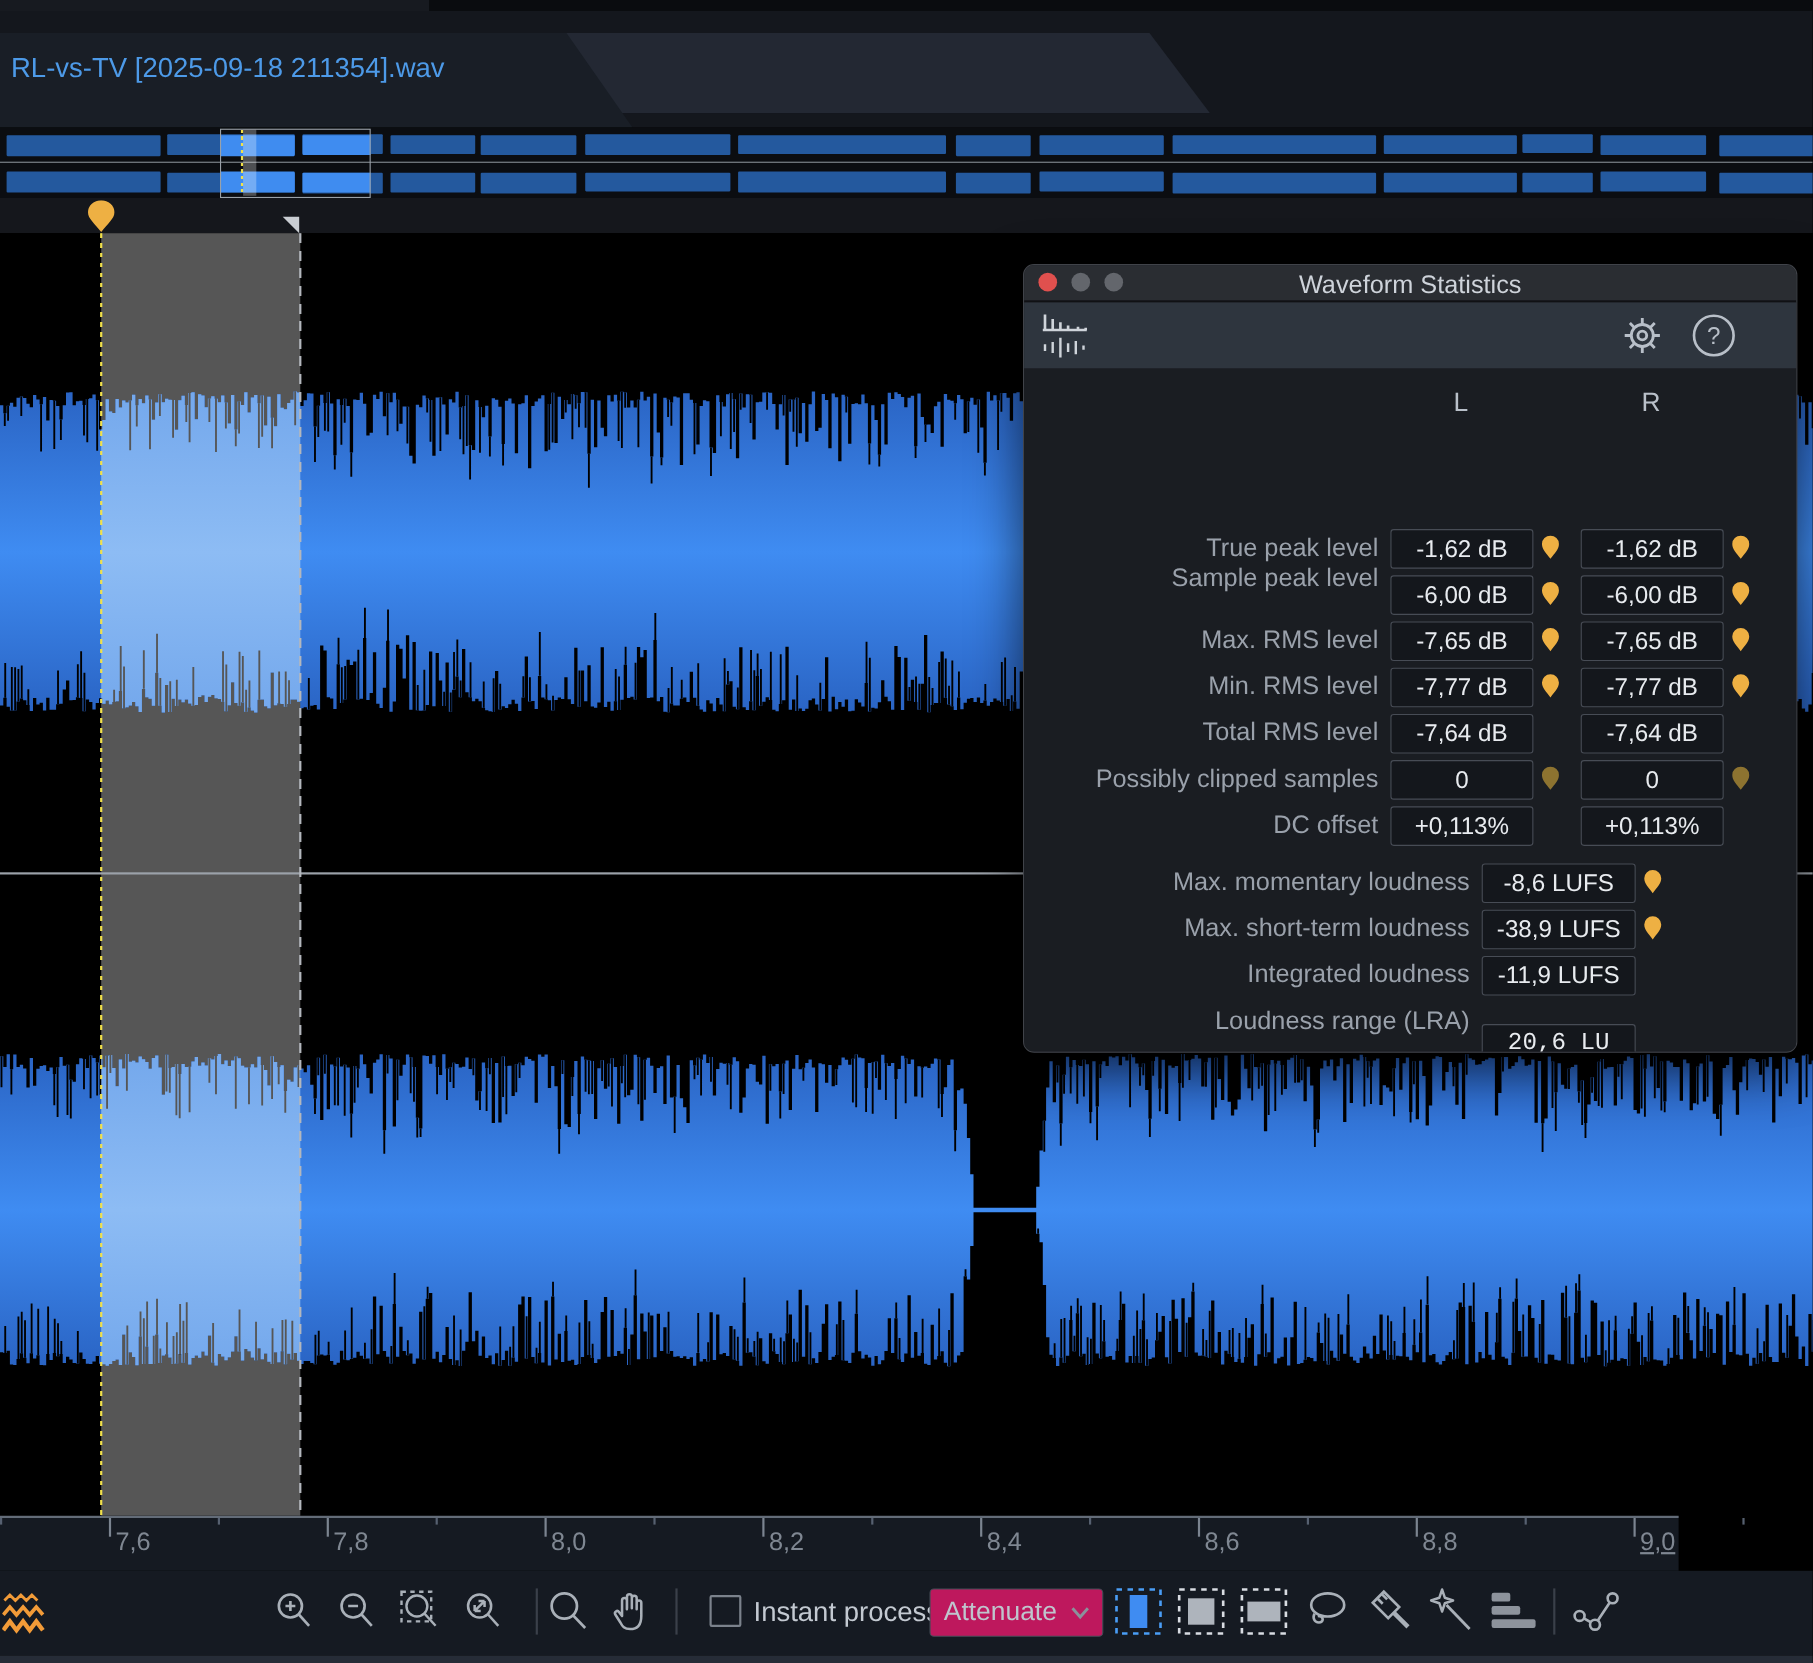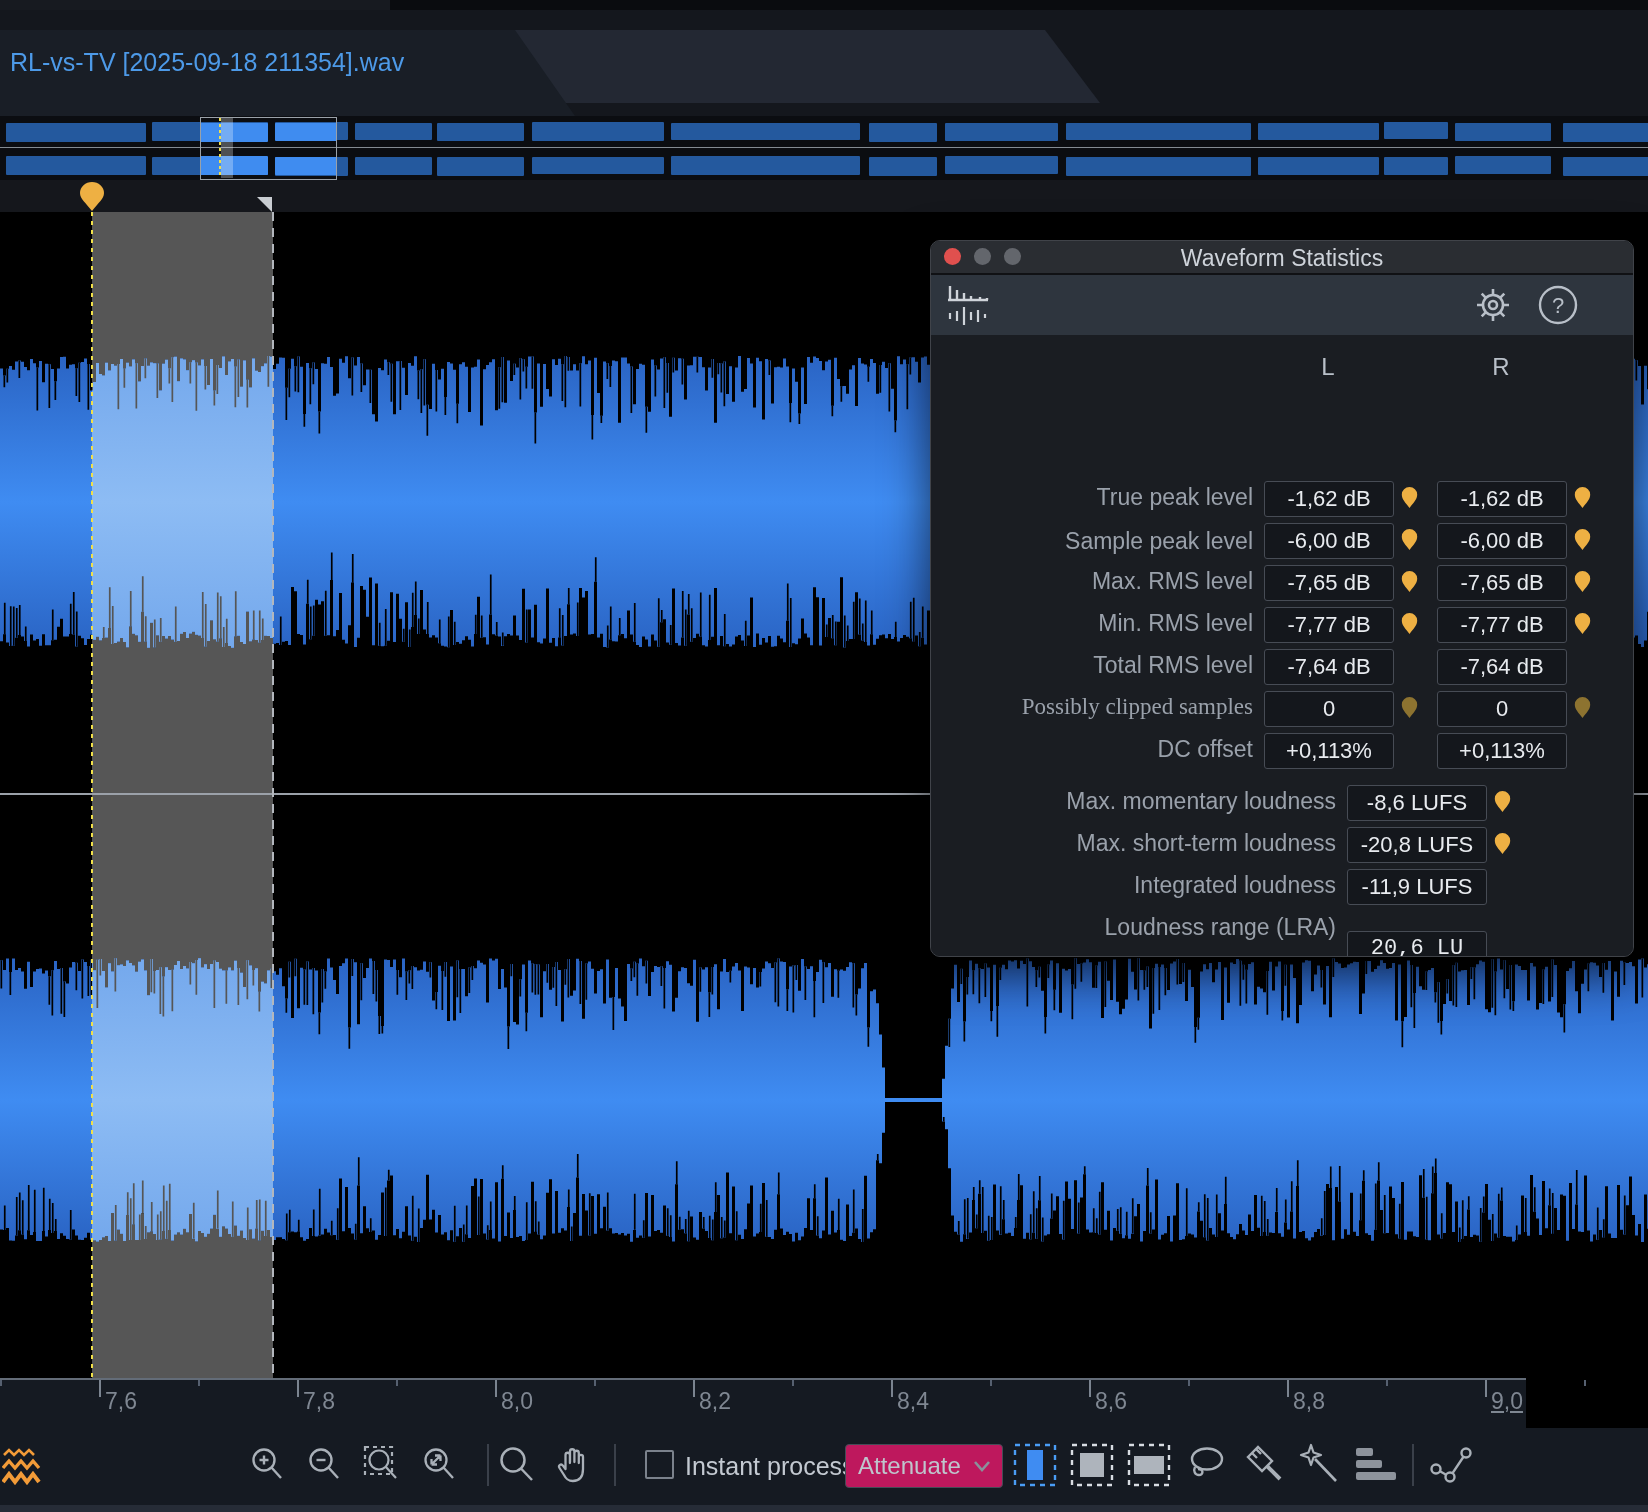--- a/index.html
+++ b/index.html
@@ -245,21 +245,21 @@
           <div class="val-box" style="left: 333px; top: 146px;">-1,62 dB</div>
           <div class="val-box" style="left: 506px; top: 146px;">-1,62 dB</div>
           <svg width="17" height="23" viewBox="0 0 17 23" class="pin" style="left: 470px; top: 151px;">
             <path d="M8.5 22 C4.5 16.5 0.8 13.5 0.8 8.5 A7.7 7.5 0 1 1 16.2 8.5 C16.2 13.5 12.5 16.5 8.5 22 Z" fill="#eeb043"></path>
           </svg>
           <svg width="17" height="23" viewBox="0 0 17 23" class="pin" style="left: 643px; top: 151px;">
             <path d="M8.5 22 C4.5 16.5 0.8 13.5 0.8 8.5 A7.7 7.5 0 1 1 16.2 8.5 C16.2 13.5 12.5 16.5 8.5 22 Z" fill="#eeb043"></path>
           </svg>
         </div>
         <div>
-          <div class="stat-label" style="top: 193px;">Sample peak level</div>
+          <div class="stat-label" style="top: 177px;">Sample peak level</div>
           <div class="val-box" style="left: 333px; top: 188px;">-6,00 dB</div>
           <div class="val-box" style="left: 506px; top: 188px;">-6,00 dB</div>
           <svg width="17" height="23" viewBox="0 0 17 23" class="pin" style="left: 470px; top: 193px;">
             <path d="M8.5 22 C4.5 16.5 0.8 13.5 0.8 8.5 A7.7 7.5 0 1 1 16.2 8.5 C16.2 13.5 12.5 16.5 8.5 22 Z" fill="#eeb043"></path>
           </svg>
           <svg width="17" height="23" viewBox="0 0 17 23" class="pin" style="left: 643px; top: 193px;">
             <path d="M8.5 22 C4.5 16.5 0.8 13.5 0.8 8.5 A7.7 7.5 0 1 1 16.2 8.5 C16.2 13.5 12.5 16.5 8.5 22 Z" fill="#eeb043"></path>
           </svg>
         </div>
         <div>
@@ -283,21 +283,21 @@
           <svg width="17" height="23" viewBox="0 0 17 23" class="pin" style="left: 643px; top: 277px;">
             <path d="M8.5 22 C4.5 16.5 0.8 13.5 0.8 8.5 A7.7 7.5 0 1 1 16.2 8.5 C16.2 13.5 12.5 16.5 8.5 22 Z" fill="#eeb043"></path>
           </svg>
         </div>
         <div>
           <div class="stat-label" style="top: 317px;">Total RMS level</div>
           <div class="val-box" style="left: 333px; top: 314px;">-7,64 dB</div>
           <div class="val-box" style="left: 506px; top: 314px;">-7,64 dB</div>
         </div>
         <div>
-          <div class="stat-label" style="top: 359px; font-family: Liberation Serif, serif;">Possibly clipped samples</div>
+          <div class="stat-label" style="top: 359px;">Possibly clipped samples</div>
           <div class="val-box" style="left: 333px; top: 356px;">0</div>
           <div class="val-box" style="left: 506px; top: 356px;">0</div>
           <svg width="17" height="23" viewBox="0 0 17 23" class="pin" style="left: 470px; top: 361px;">
             <path d="M8.5 22 C4.5 16.5 0.8 13.5 0.8 8.5 A7.7 7.5 0 1 1 16.2 8.5 C16.2 13.5 12.5 16.5 8.5 22 Z" fill="#8d7330"></path>
           </svg>
           <svg width="17" height="23" viewBox="0 0 17 23" class="pin" style="left: 643px; top: 361px;">
             <path d="M8.5 22 C4.5 16.5 0.8 13.5 0.8 8.5 A7.7 7.5 0 1 1 16.2 8.5 C16.2 13.5 12.5 16.5 8.5 22 Z" fill="#8d7330"></path>
           </svg>
         </div>
         <div>
@@ -309,21 +309,21 @@
     <div id="loud-rows">
         <div>
           <div class="loud-label" style="top: 453px;">Max. momentary loudness</div>
           <div class="loud-box" style="top: 450px;">-8,6 LUFS</div>
           <svg width="17" height="23" viewBox="0 0 17 23" class="pin" style="left: 563px; top: 455px;">
             <path d="M8.5 22 C4.5 16.5 0.8 13.5 0.8 8.5 A7.7 7.5 0 1 1 16.2 8.5 C16.2 13.5 12.5 16.5 8.5 22 Z" fill="#eeb043"></path>
           </svg>
         </div>
         <div>
           <div class="loud-label" style="top: 495px;">Max. short-term loudness</div>
-          <div class="loud-box" style="top: 492px;">-20,8 LUFS</div>
+          <div class="loud-box" style="top: 492px;">-38,9 LUFS</div>
           <svg width="17" height="23" viewBox="0 0 17 23" class="pin" style="left: 563px; top: 497px;">
             <path d="M8.5 22 C4.5 16.5 0.8 13.5 0.8 8.5 A7.7 7.5 0 1 1 16.2 8.5 C16.2 13.5 12.5 16.5 8.5 22 Z" fill="#eeb043"></path>
           </svg>
         </div>
         <div>
           <div class="loud-label" style="top: 537px;">Integrated loudness</div>
           <div class="loud-box" style="top: 534px;">-11,9 LUFS</div>
         </div>
         <div>
           <div class="loud-label" style="top: 579px;">Loudness range (LRA)</div>

